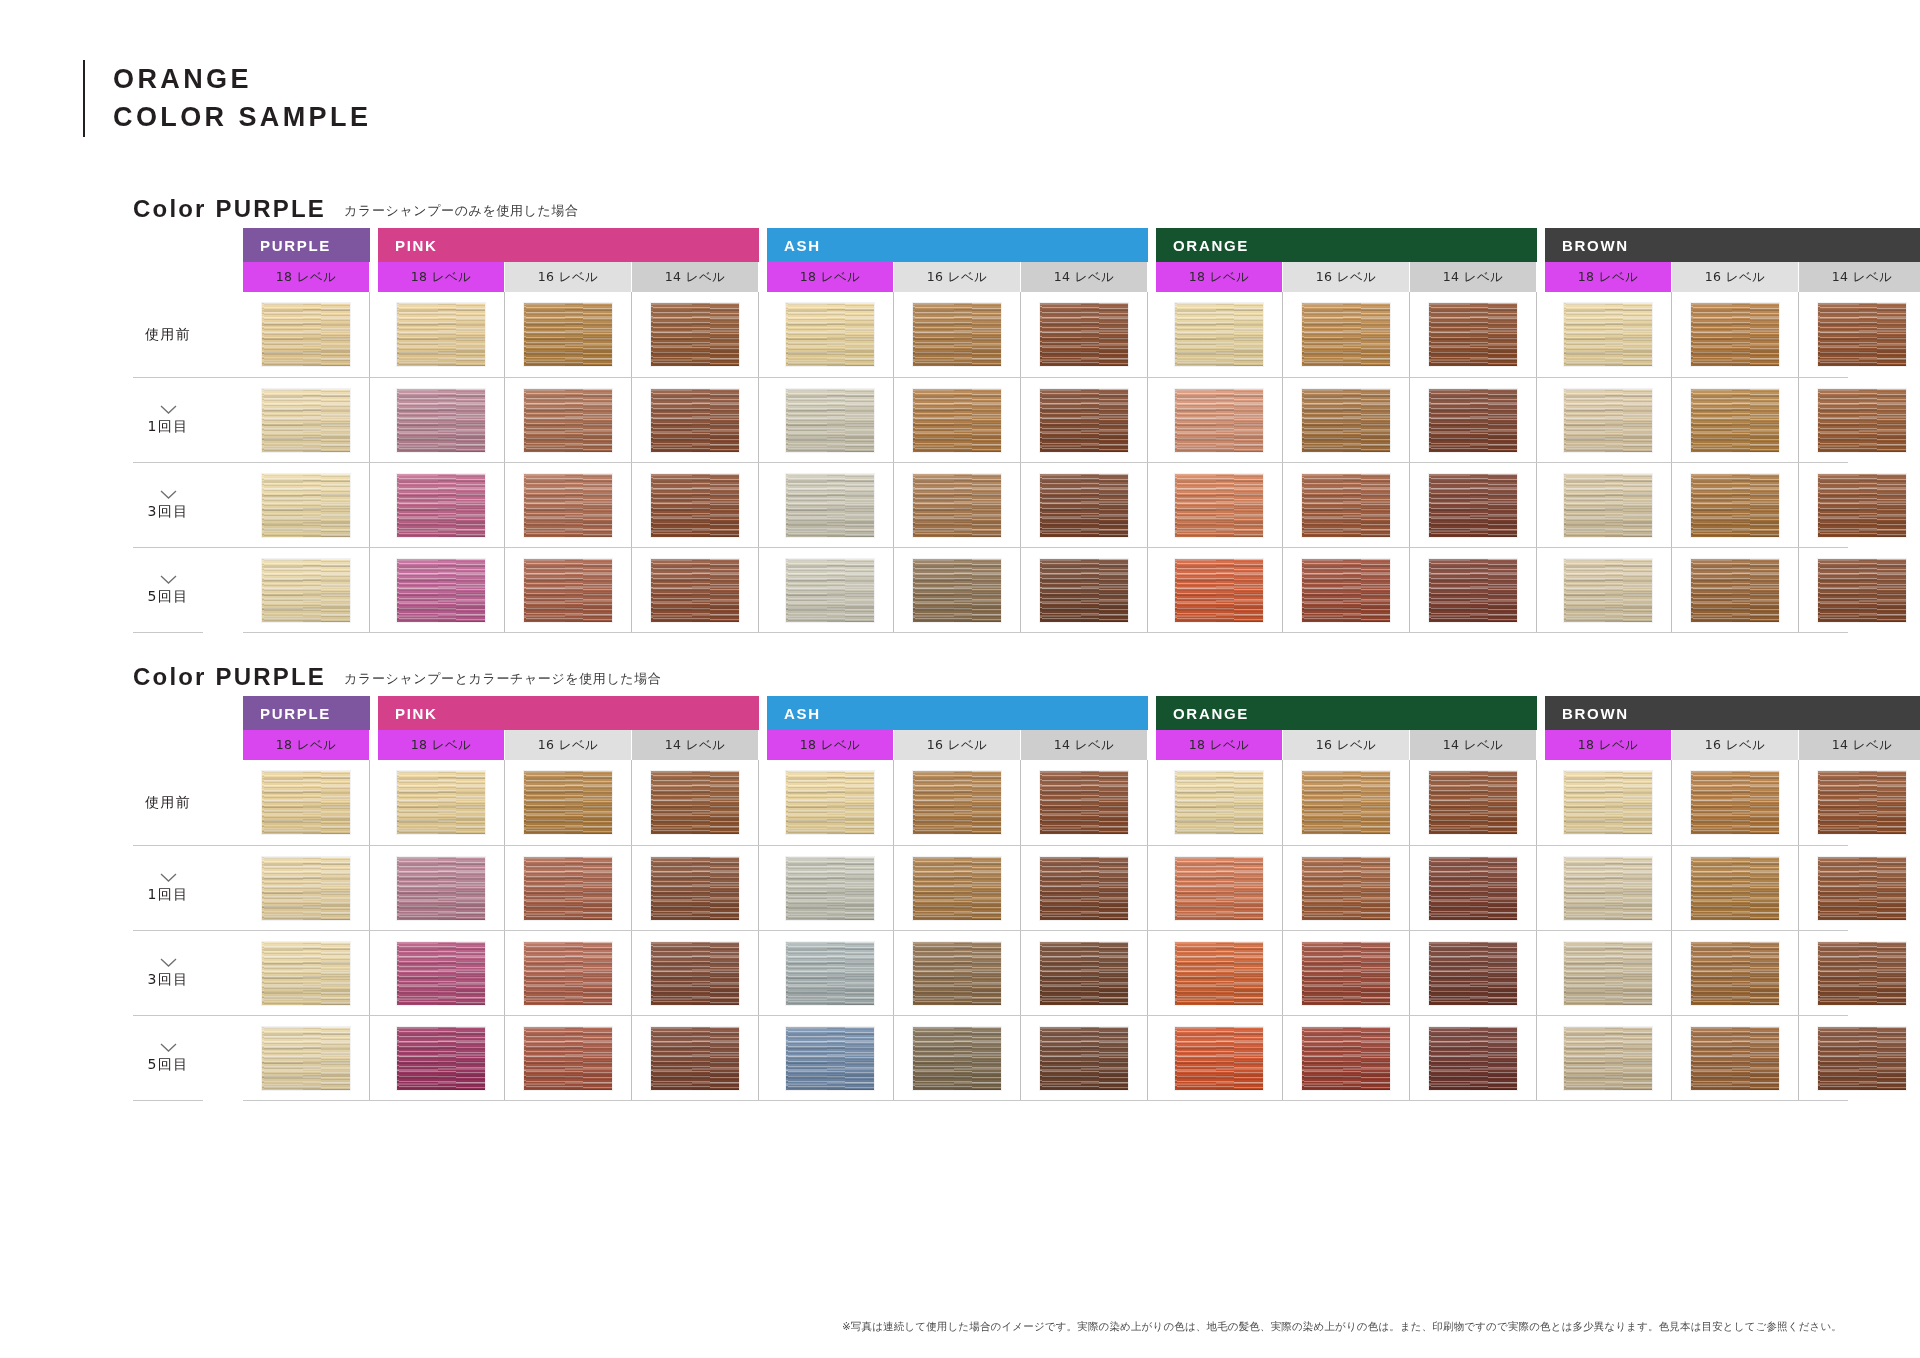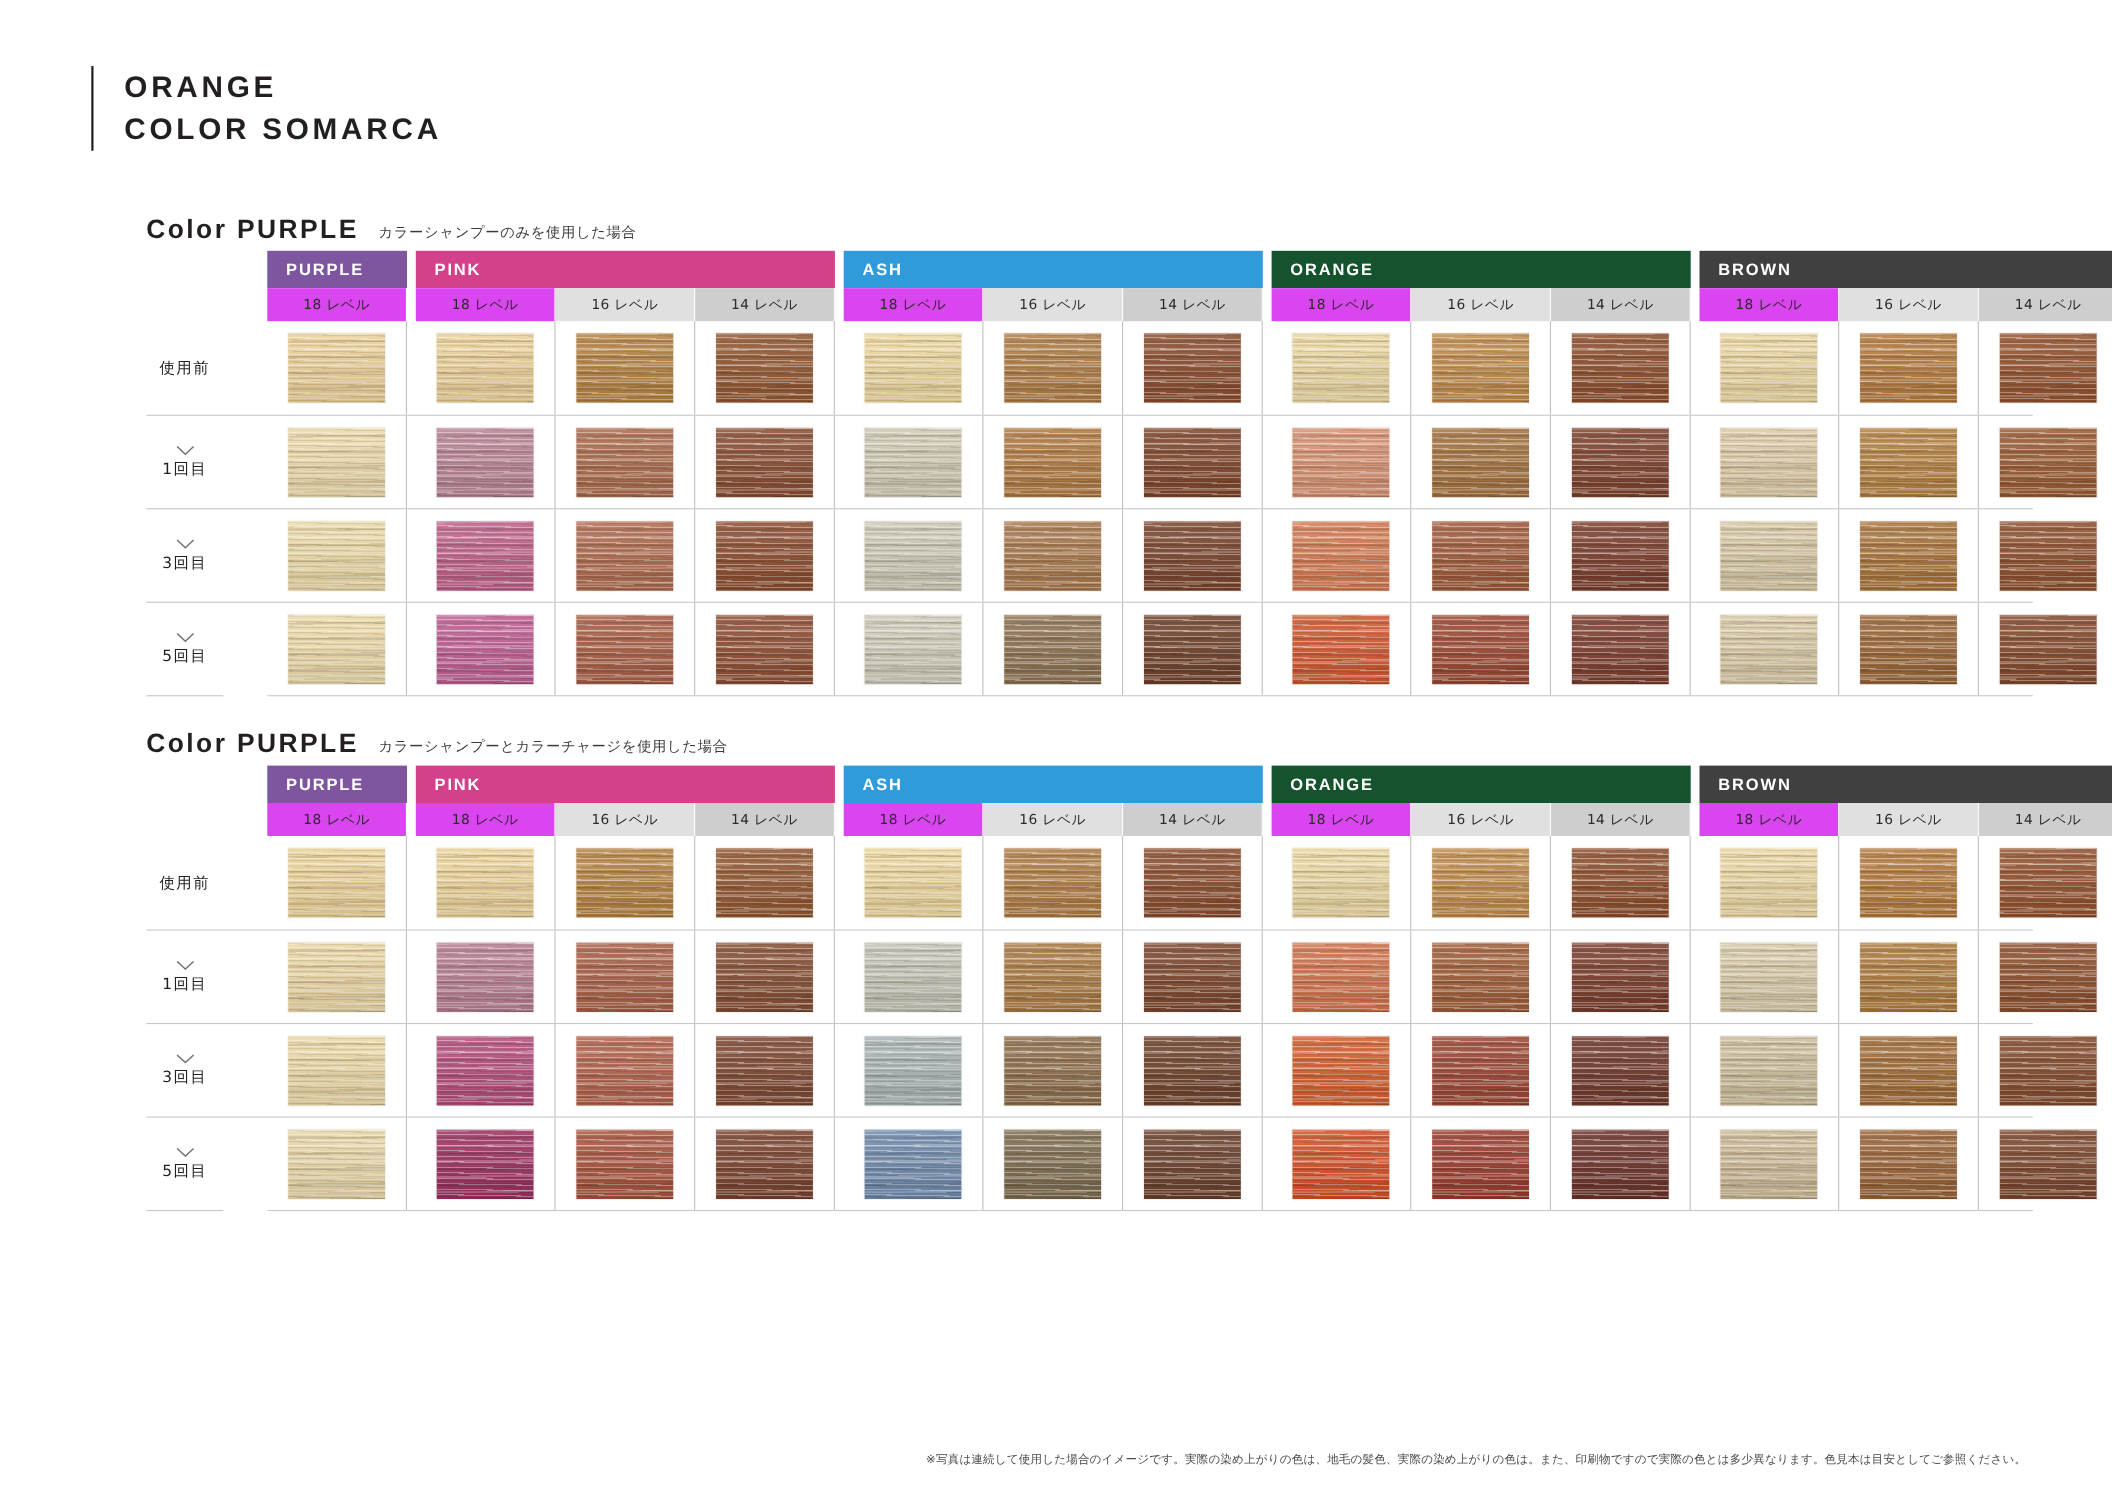--- a/index.html
+++ b/index.html
@@ -86,21 +86,21 @@
   .footnote { position:absolute; right:78px; bottom:24px; font-size:10.5px;
               color:#4a4a4a; letter-spacing:0.15px; font-family:"DejaVu Sans", sans-serif; }
 </style>
 </head>
 <body>
 
 <div class="title-block">
   <div class="title-rule"></div>
   <div class="title-text">
     <div class="title-line">ORANGE</div>
-    <div class="title-line">COLOR SOMARCA</div>
+    <div class="title-line">COLOR SAMPLE</div>
   </div>
 </div>
 
 <div id="sections-host">
     <div class="section-head" style="top: 195px;">
       <span class="section-name">Color PURPLE</span>
       <span class="section-sub">カラーシャンプーのみを使用した場合</span>
     </div>
     <div class="tbl" style="top: 228px;">
       <div class="row band-row">

